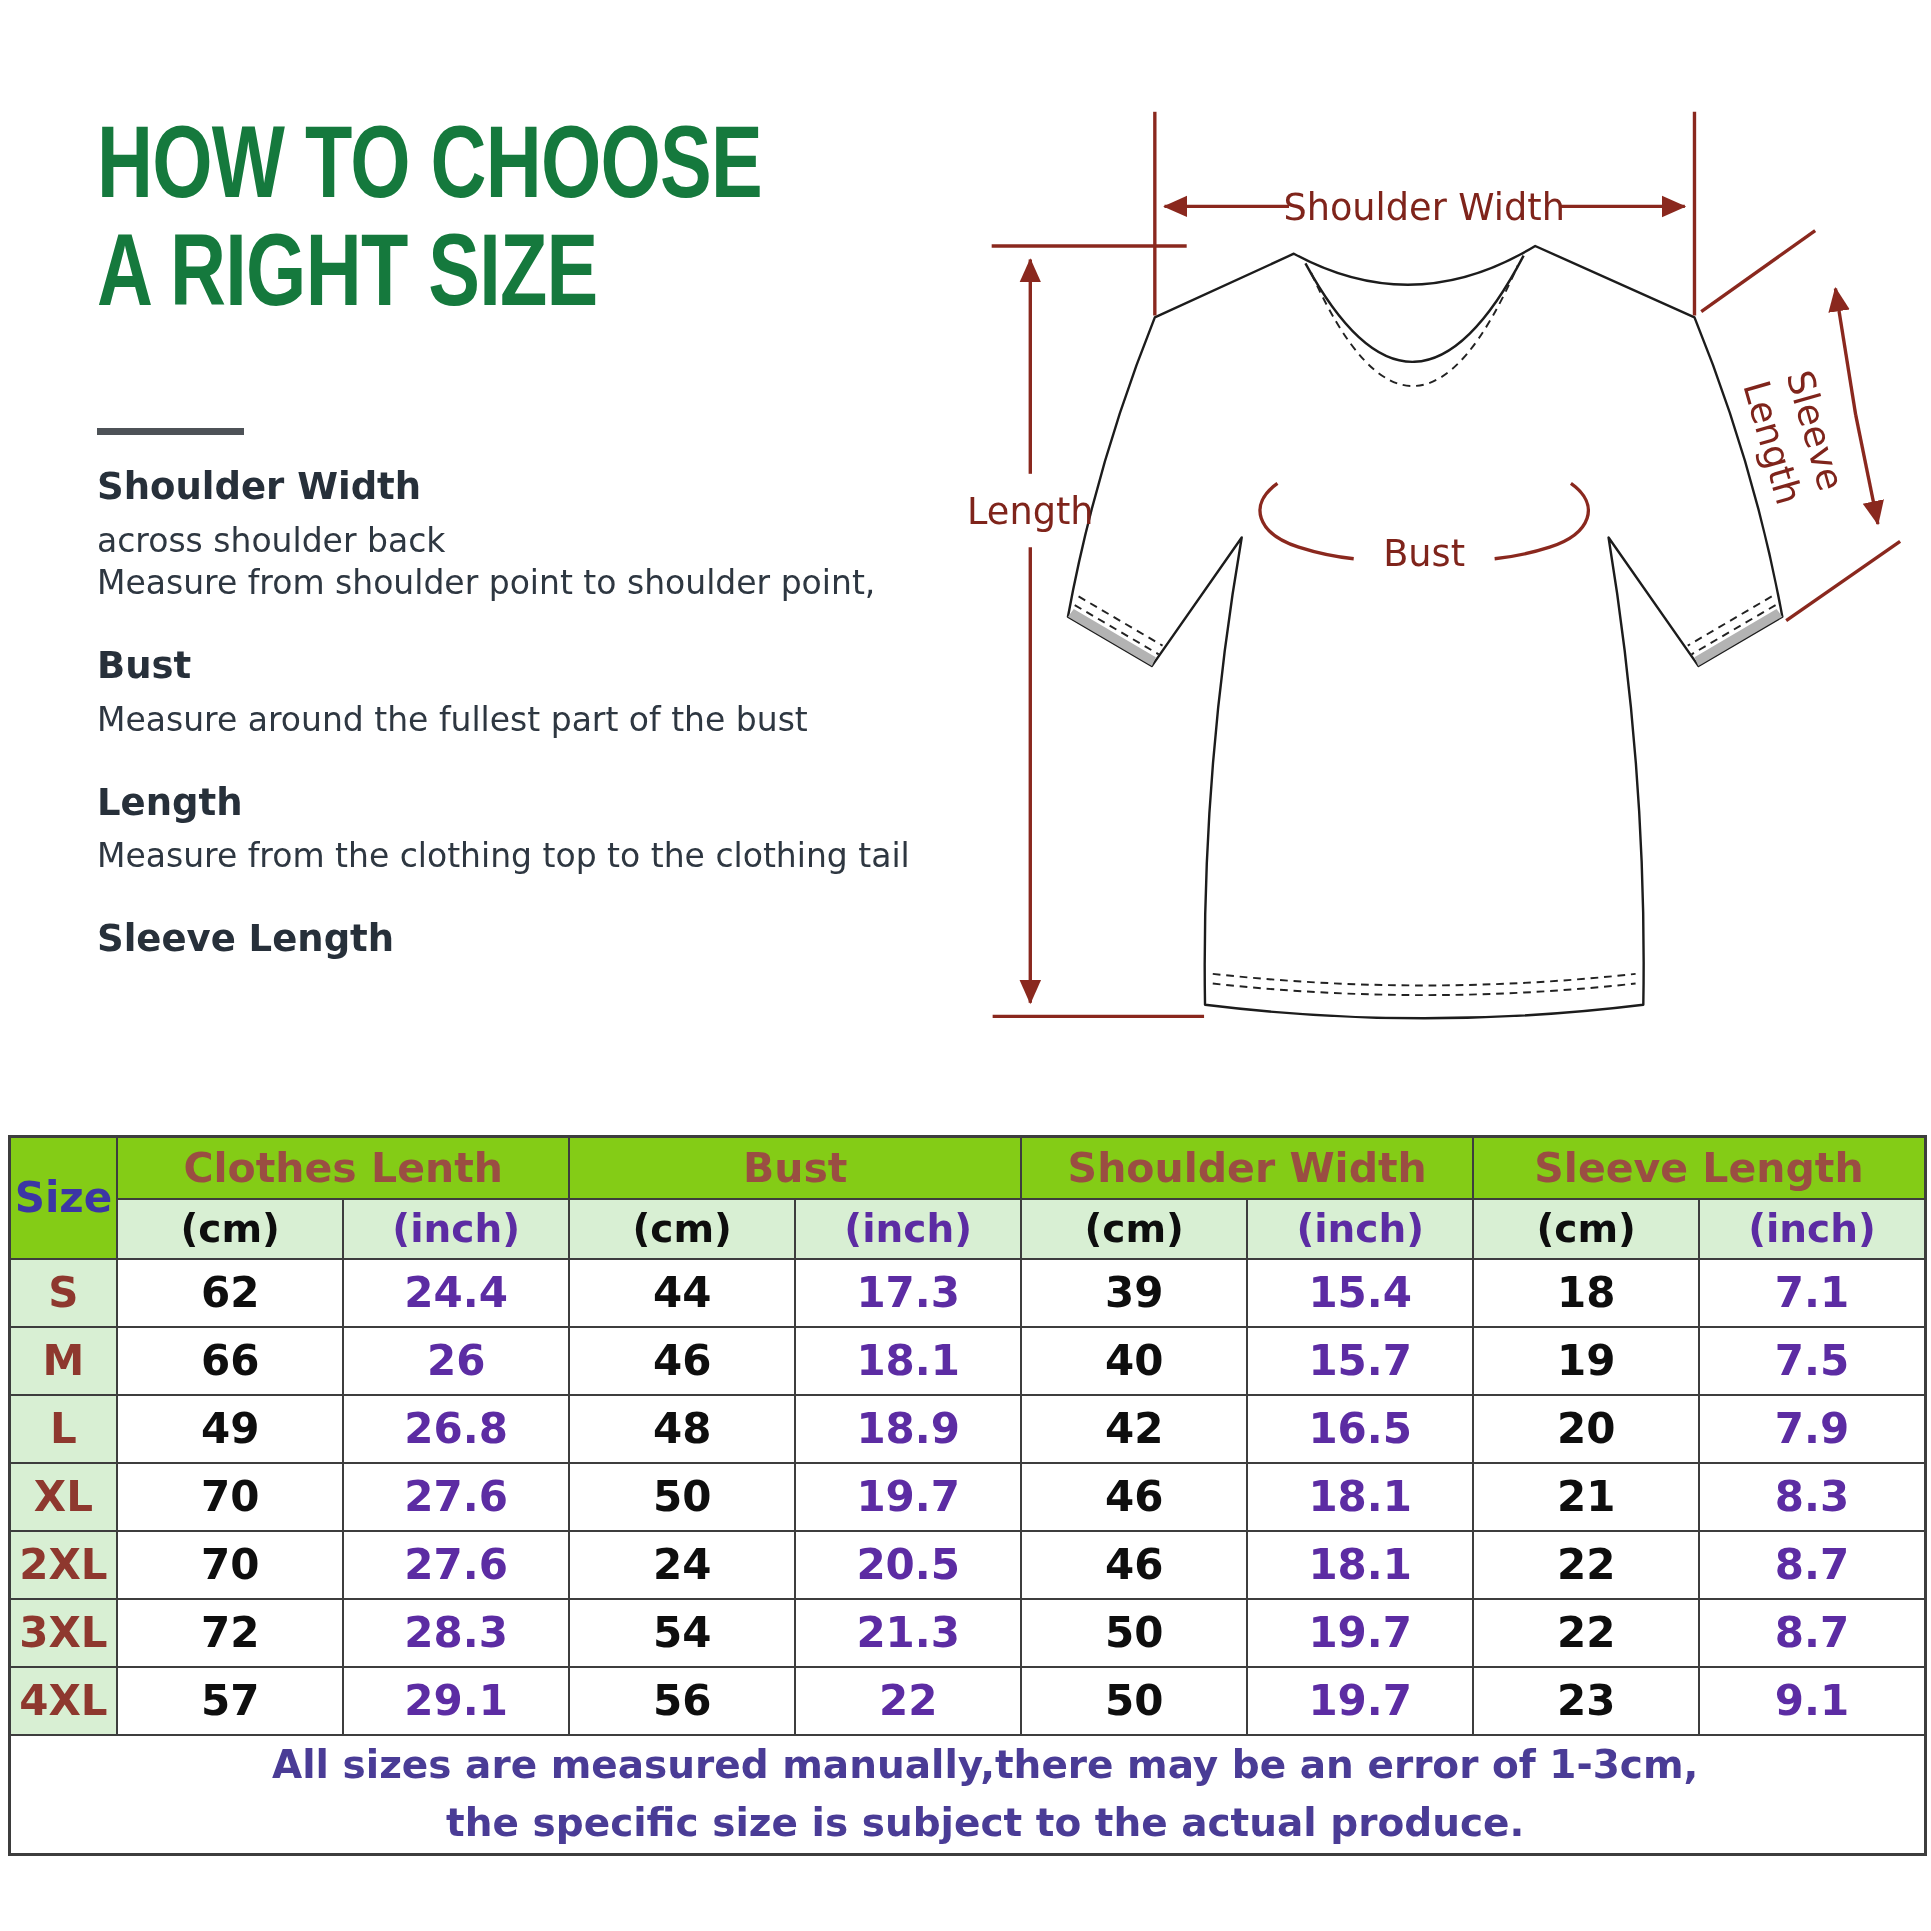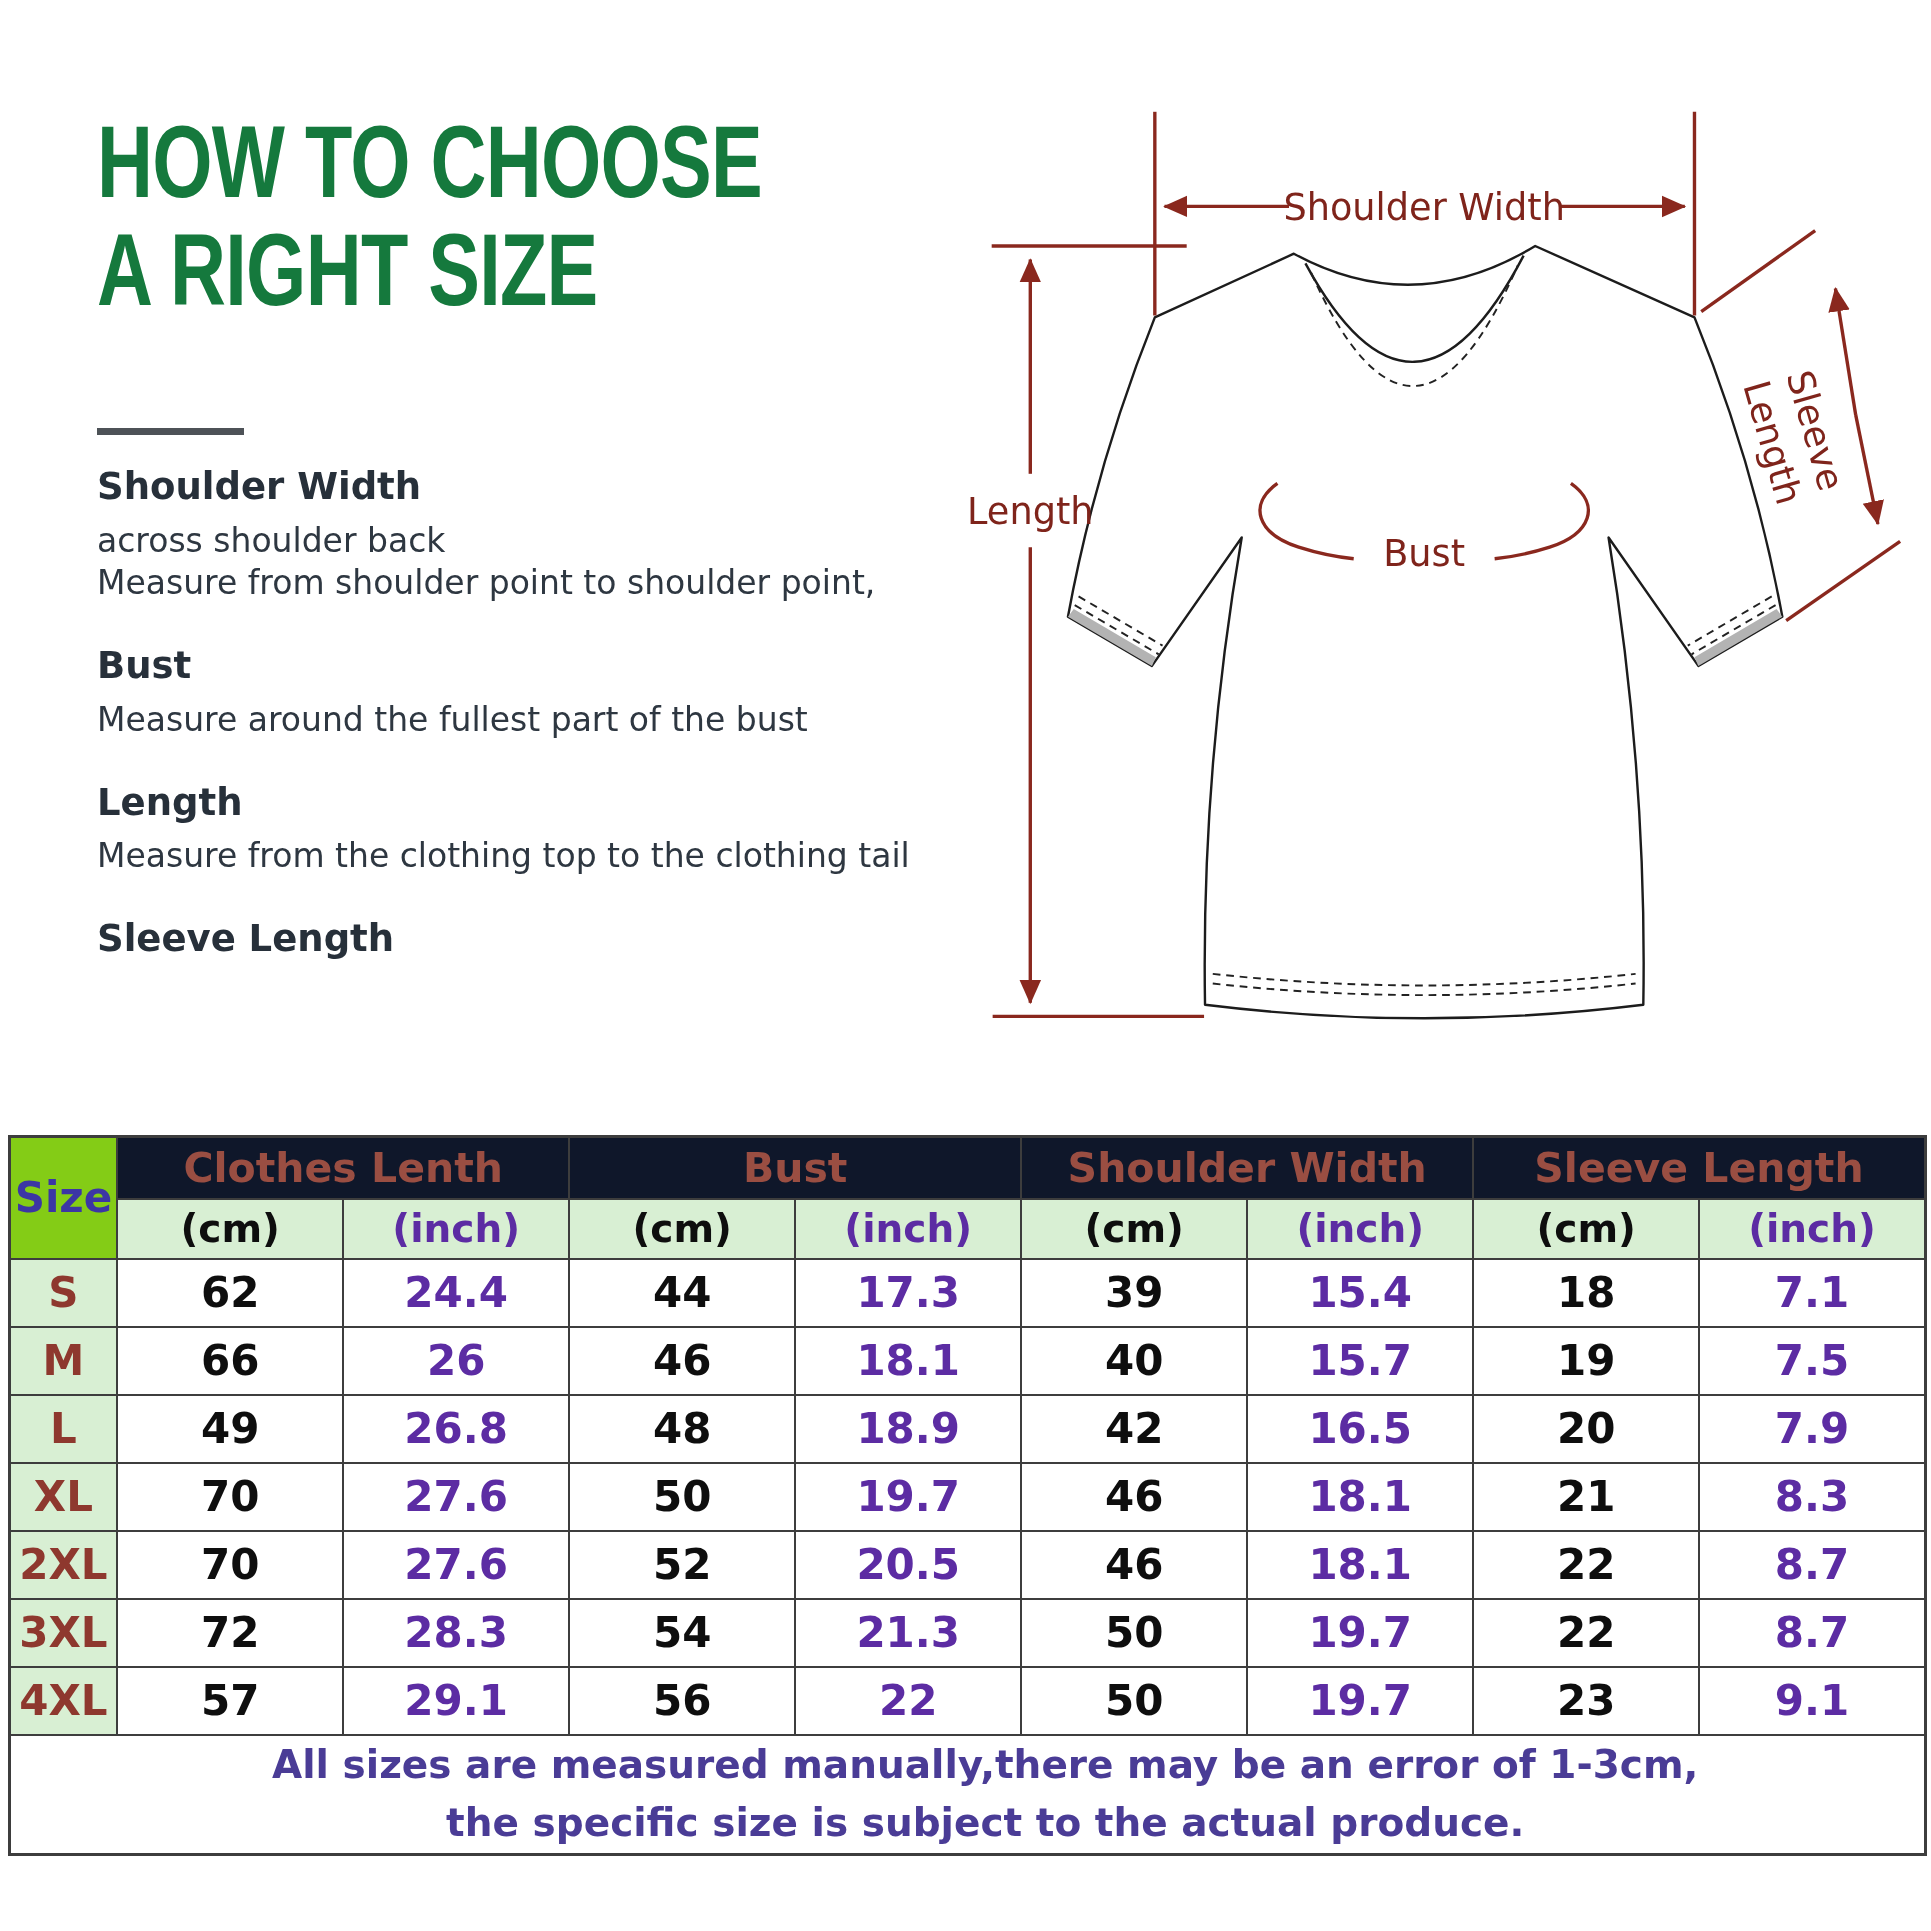--- a/index.html
+++ b/index.html
@@ -23,21 +23,21 @@
   .shirt{fill:#ffffff;stroke:#1c1c1c;stroke-width:2.5;stroke-linejoin:round;}
   .stitch{fill:none;stroke:#222;stroke-width:2;stroke-dasharray:8 6;}
   .meas{stroke:#8a281e;stroke-width:3.5;fill:none;}
   .meas-label{fill:#7f241b;font-size:38px;}
   .sliver{fill:#b3b3b3;stroke:none;}
 
   
   table.sizes{position:absolute;left:7.7px;top:1135px;width:1916px;border-collapse:collapse;
               table-layout:fixed;border:3.9px solid #3d3d3d;font-weight:bold;text-align:center;}
   table.sizes th,table.sizes td{border:2.4px solid #3d3d3d;padding:0;}
-  .hdr{background:#0f172a;color:#9a4e42;font-size:41px;height:62px;}
+  .hdr{background:#84cc16;color:#9a4e42;font-size:41px;height:62px;}
   .unit-row th{background:#d8efd3;height:60px;font-size:39px;}
   .corner{background:#84cc16;color:#3c35a5;font-size:42px;}
   .unit-cm{color:#0e0e0e;}
   .unit-inch{color:#5c2ca3;}
   tbody th.size-label{background:#d8efd3;color:#8e382e;font-size:42px;}
   tbody td{background:#ffffff;font-size:42px;height:68px;}
   tbody td.cm{color:#0e0e0e;}
   tbody td.inch{color:#5c2ca3;}
   .note-cell{background:#ffffff;height:120px;}
   .note-line{color:#4a3c96;font-size:39px;font-weight:bold;line-height:1.5;text-align:center;margin-left:36px;}
@@ -195,21 +195,21 @@
           <td class="inch">19.7</td>
           <td class="cm">46</td>
           <td class="inch">18.1</td>
           <td class="cm">21</td>
           <td class="inch">8.3</td>
         </tr>
         <tr>
           <th class="size-label">2XL</th>
           <td class="cm">70</td>
           <td class="inch">27.6</td>
-          <td class="cm">52</td>
+          <td class="cm">24</td>
           <td class="inch">20.5</td>
           <td class="cm">46</td>
           <td class="inch">18.1</td>
           <td class="cm">22</td>
           <td class="inch">8.7</td>
         </tr>
         <tr>
           <th class="size-label">3XL</th>
           <td class="cm">72</td>
           <td class="inch">28.3</td>

